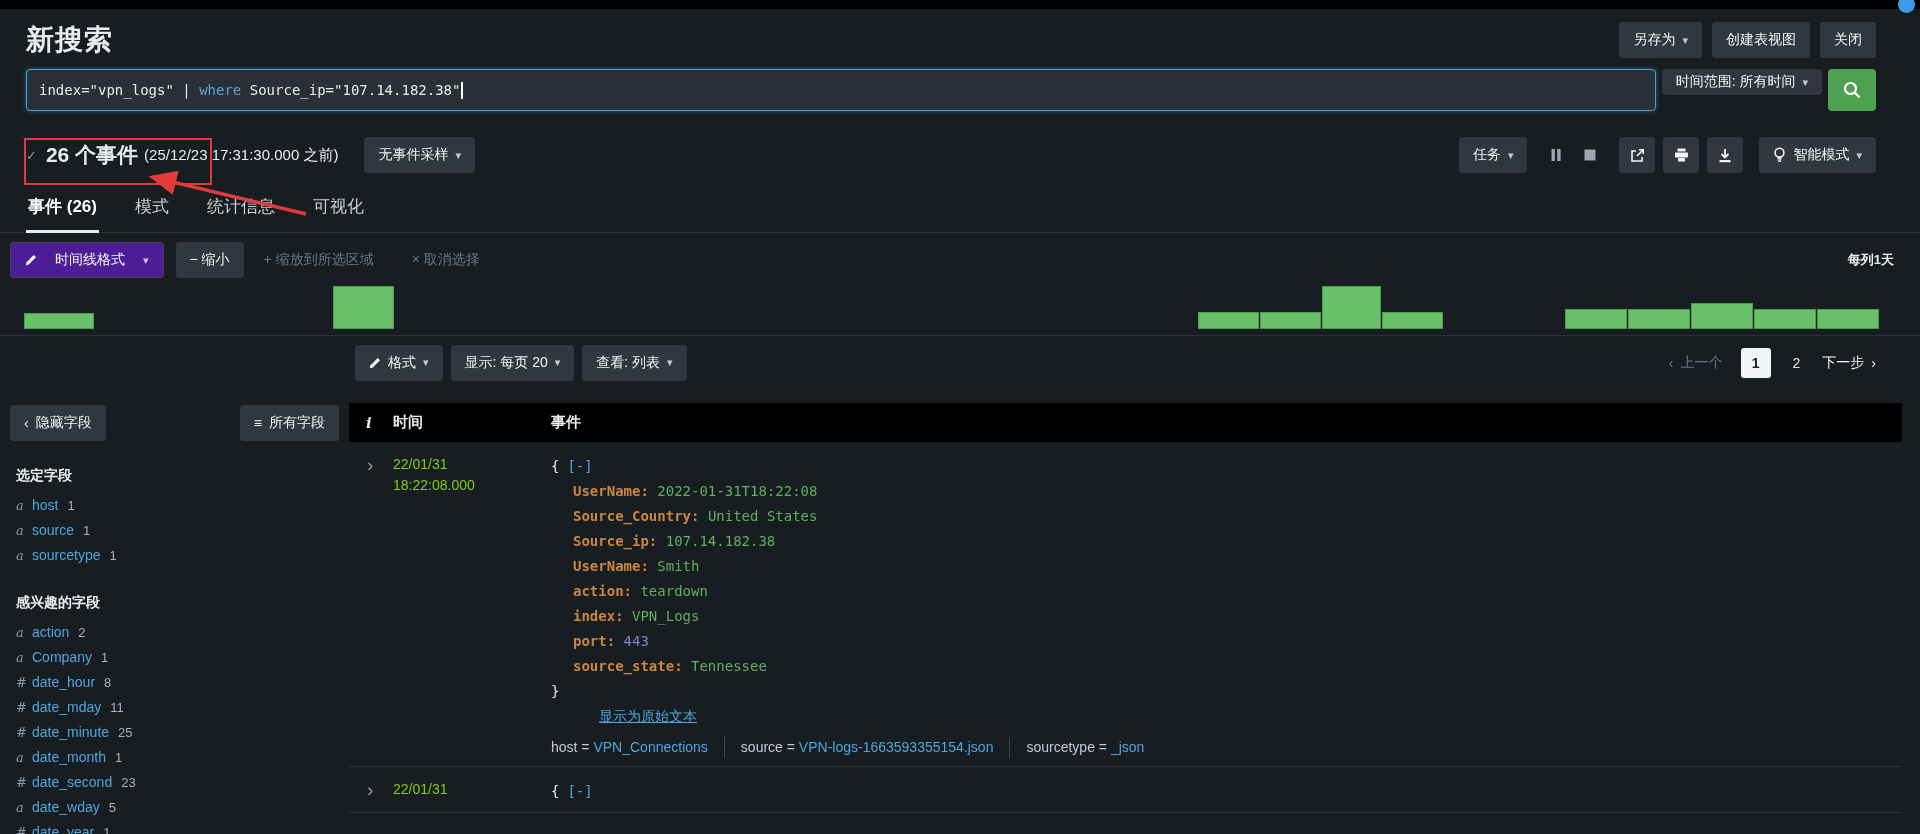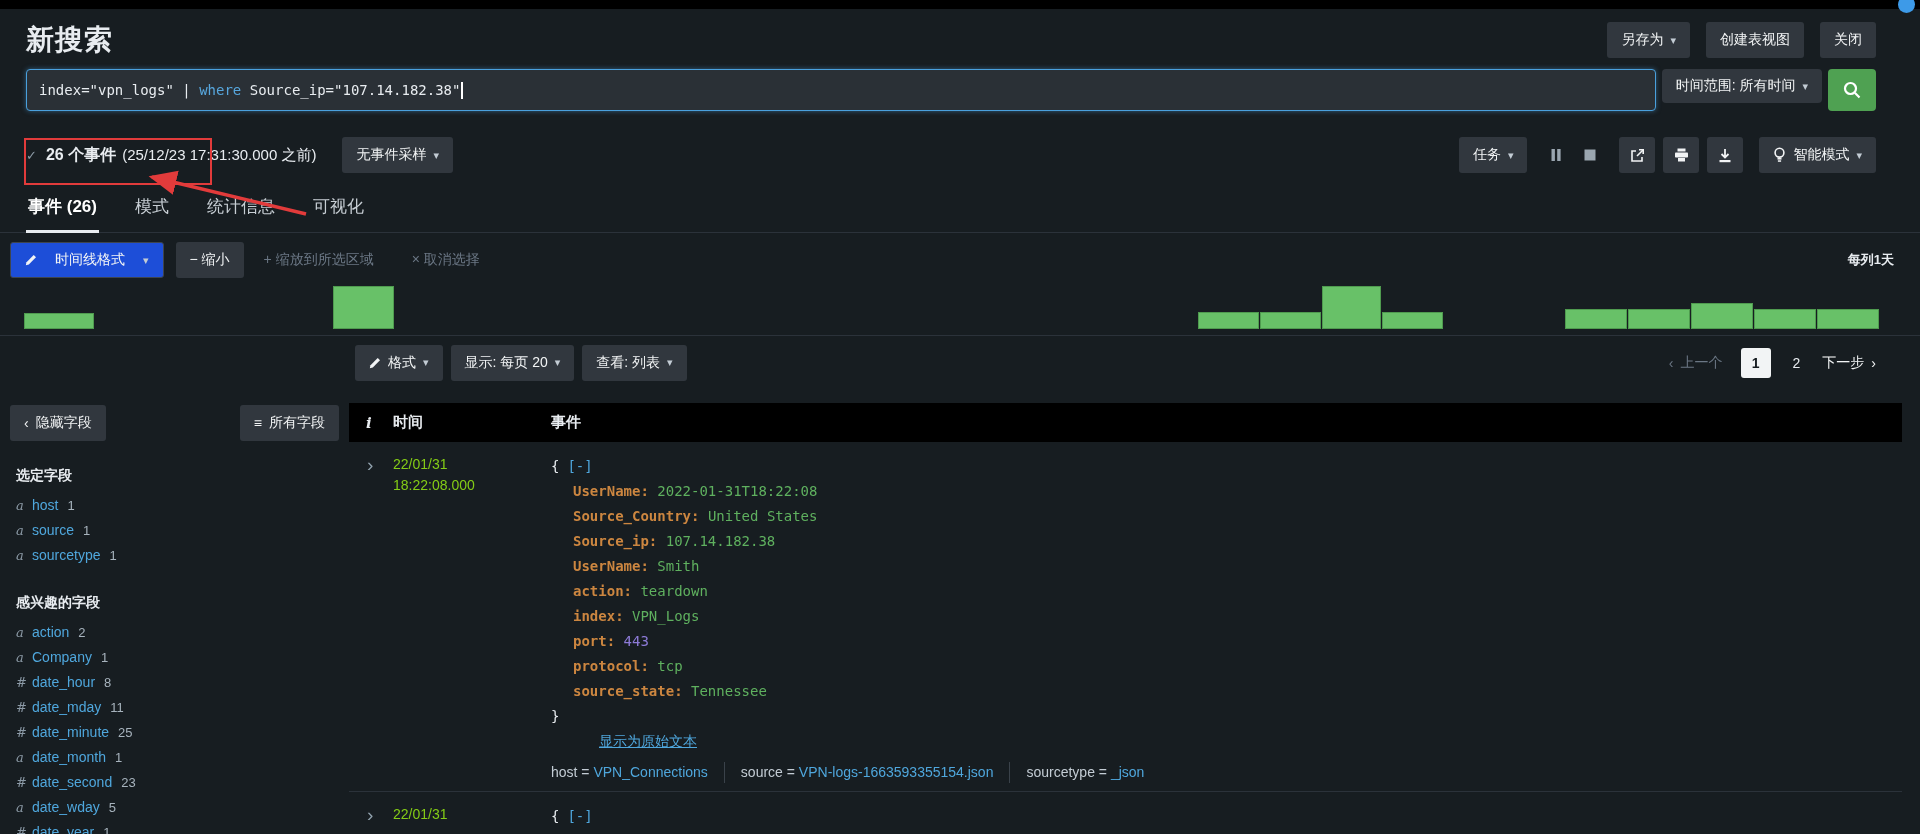--- a/index.html
+++ b/index.html
@@ -8,62 +8,62 @@
     width:1920px; height:834px; overflow:hidden; position:relative;
     background:#171d21; color:#e8ecf0;
     font-family:"Liberation Sans","DejaVu Sans",sans-serif; font-size:14px;
   }
   .top-bar { height:9px; background:#000; }
   .notification-dot { position:absolute; top:-4px; left:1898px; width:17px; height:17px; border-radius:50%; background:#3d9ae8; z-index:60; }
 
   
   .header-row { display:flex; align-items:center; justify-content:space-between; padding:12px 44px 0 26px; }
   .page-title { font-size:28px; font-weight:bold; margin:0; letter-spacing:1px; }
-  .header-buttons { display:flex; gap:16px; }
+  .header-buttons { display:flex; gap:10px; }
   .btn {
     background:#31373e; color:#f2f4f5; border:none; border-radius:3px;
     font-size:14px; padding:0 14px; height:36px; display:inline-flex;
     align-items:center; gap:7px; cursor:pointer; font-family:inherit; white-space:nowrap;
   }
   .caret { font-size:11px; color:#c3ccd4; line-height:1; }
 
   
   .search-row { display:flex; margin:10px 44px 0 26px; gap:6px; height:42px; }
   .search-input {
     flex:1; background:#2a3036; border:1px solid #4aa0dd; border-radius:4px;
     box-shadow:0 0 5px rgba(74,160,221,.5);
     display:flex; align-items:center; padding:0 12px;
     font-family:"DejaVu Sans Mono",monospace; font-size:14px; white-space:pre; cursor:text;
   }
   .kw { color:#57a7de; }
   .cursor { display:inline-block; width:2px; height:17px; background:#fff; margin-left:1px; }
-  .time-range-btn { height:34px; border-radius:4px; }
+  .time-range-btn { height:26px; border-radius:4px; }
   .search-btn { width:48px; height:42px; background:#4fa152; border:none; border-radius:4px; display:flex; align-items:center; justify-content:center; cursor:pointer; }
 
   
   .status-row { display:flex; align-items:center; justify-content:space-between; margin:22px 44px 0 26px; height:44px; }
   .status-left { display:flex; align-items:center; font-size:15px; }
   .check-icon { color:#8b99a5; font-size:13px; margin-right:9px; }
-  .event-count { font-weight:bold; font-size:16px; margin-right:6px; }
+  .event-count { font-weight:bold; font-size:21px; margin-right:6px; }
   .event-count-detail { color:#e8ecf0; }
   .sampling-btn { margin-left:26px; }
   .status-right { display:flex; align-items:center; gap:8px; }
   .flat-icon-btn { background:transparent; border:none; color:#9aa6b0; width:26px; height:30px; display:inline-flex; align-items:center; justify-content:center; cursor:pointer; padding:0; }
   .icon-btn { width:36px; justify-content:center; padding:0; }
   .group-gap { margin-left:8px; }
   .bulb-icon { color:#f2f4f5; display:inline-flex; }
 
   
   .tabs-row { display:flex; gap:34px; padding:0 26px; margin-top:10px; border-bottom:1px solid #2b323a; }
   .tab { padding:8px 2px 12px; font-size:17px; color:#c7ced4; cursor:pointer; }
   .tab.active { color:#fff; font-weight:bold; border-bottom:3px solid #e8ecf0; margin-bottom:-1px; }
 
   
   .tl-controls { display:flex; align-items:center; margin:8px 26px 0 10px; height:38px; }
-  .tl-format-btn { background:#1d4ed8; border:1px solid #3e454d; margin-right:12px;gap:18px; }
+  .tl-format-btn { background:#4c1d95; border:1px solid #3e454d; margin-right:12px;gap:18px; }
   .zoom-out-btn { margin-right:20px; }
   .disabled-action { color:#6b7785; font-size:14px; margin-right:38px; cursor:default; }
   .scale-label { margin-left:auto; font-size:13px; font-weight:bold; color:#e8ecf0; }
   .histogram { position:relative; height:46px; margin-top:4px; }
   .tl-bar { position:absolute; bottom:0; background:#68c168; border:1px solid #4f9b4f; cursor:pointer; }
 
   
   .controls-row { display:flex; align-items:center; justify-content:space-between; border-top:1px solid #2b323a; margin-top:6px; padding:8px 44px 8px 355px; height:54px; }
   .controls-left { display:flex; gap:8px; }
   .pagination { display:flex; align-items:center; gap:18px; font-size:14px; }
@@ -393,21 +393,20 @@
       <div class="event-cell">
         <div class="json">
           <div><span class="brace">{</span><span class="collapse-link">[-]</span></div>
           <div class="json-line"><span class="json-key">UserName</span><span class="json-value">2022-01-31T18:22:08</span></div>
           <div class="json-line"><span class="json-key">Source_Country</span><span class="json-value">United States</span></div>
           <div class="json-line"><span class="json-key">Source_ip</span><span class="json-value">107.14.182.38</span></div>
           <div class="json-line"><span class="json-key">UserName</span><span class="json-value">Smith</span></div>
           <div class="json-line"><span class="json-key">action</span><span class="json-value">teardown</span></div>
           <div class="json-line"><span class="json-key">index</span><span class="json-value">VPN_Logs</span></div>
           <div class="json-line"><span class="json-key">port</span><span class="json-value num">443</span></div>
-          <div class="json-line"><span class="json-key">protocol</span><span class="json-value">tcp</span></div>
           <div class="json-line"><span class="json-key">source_state</span><span class="json-value">Tennessee</span></div>
           <div><span class="brace">}</span></div>
           <div><a class="raw-link">显示为原始文本</a></div>
           <div class="meta-row">
             <div class="meta-item">
               <span class="meta-key">host</span>
               <span class="meta-value">VPN_Connections</span>
             </div>
             <div class="meta-item">
               <span class="meta-key">source</span>

